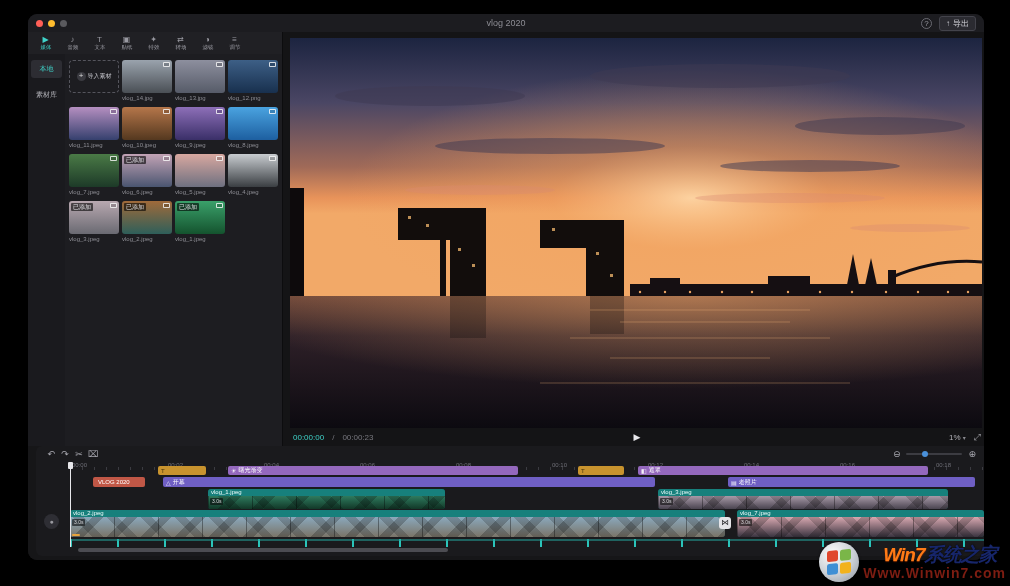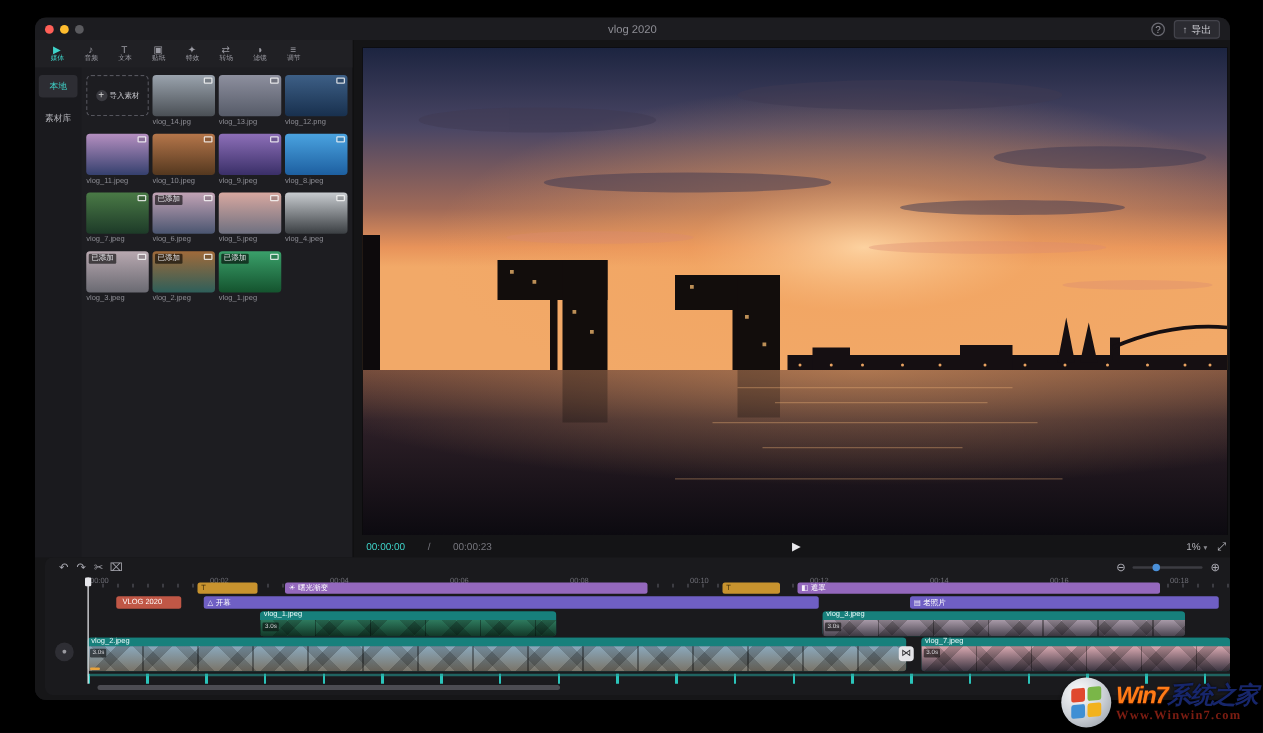--- a/index.html
+++ b/index.html
@@ -37,21 +37,21 @@
   .thumb .type-ic{position:absolute;top:2px;right:2px;width:7px;height:5px;border:1px solid rgba(255,255,255,.8);border-radius:1px;background:rgba(0,0,0,.15);}
   .thumb .added{position:absolute;top:2px;left:2px;background:rgba(0,0,0,.6);color:#e2e2e6;font-size:6px;padding:0 2px;border-radius:1px;line-height:8px;}
   .fname{font-size:6px;color:#8d8d94;margin-top:2px;white-space:nowrap;overflow:hidden;}
 
   
   .preview{flex:1;background:#141416;display:flex;flex-direction:column;}
   .canvas-wrap{padding:6px 9px 0 7px;}
   .canvas{width:692px;height:390px;background:#000;position:relative;overflow:hidden;}
   .canvas svg{display:block;width:100%;height:100%;}
   .pv-controls{height:18px;display:flex;align-items:center;padding:0 10px;color:#9a9aa2;position:relative;}
-  .pv-time{display:flex;gap:18px;font-size:8px;}
+  .pv-time{display:flex;gap:8px;font-size:8px;}
   .cur{color:var(--accent);}
   .tot,.sep{color:#77777e;}
   .play{position:absolute;left:50%;transform:translateX(-50%);color:#e8e8ec;font-size:9px;}
   .pv-right{margin-left:auto;display:flex;align-items:center;gap:8px;font-size:8px;color:#b0b0b6;}
   .caret{font-size:6px;color:#8a8a90;}
   .fs-ic{font-size:9px;color:#b0b0b6;}
 
   
   .timeline{position:relative;height:114px;background:#161618;}
   .tl-panel{position:absolute;left:8px;right:0;top:0;bottom:4px;background:#1a1a1d;border-radius:6px 0 0 6px;}
@@ -90,24 +90,24 @@
   .playhead{position:absolute;left:0;top:0;width:1px;height:85px;background:#e6e6ea;z-index:5;}
   .playhead::before{content:"";position:absolute;left:-2px;top:0;width:5px;height:7px;background:#e6e6ea;border-radius:1px;}
   .hscroll{position:absolute;left:42px;bottom:4px;width:370px;height:4px;background:#4c4c52;border-radius:2px;}
 
   
   .watermark{position:absolute;right:4px;bottom:4px;display:flex;align-items:center;gap:4px;z-index:20;}
   .wm-logo{position:relative;width:40px;height:40px;border-radius:50%;background:radial-gradient(circle at 35% 30%,#fdfdfd,#c9ced4 55%,#8d949c);box-shadow:0 1px 3px rgba(0,0,0,.7);}
   .wm-flag{position:absolute;left:8px;top:8px;width:24px;height:24px;transform:skewY(-6deg);display:grid;grid-template-columns:11px 11px;grid-template-rows:11px 11px;gap:2px;}
   .wm-flag span{border-radius:2px;}
   .wm-text{display:flex;flex-direction:column;line-height:1;}
-  .wm-line1{font-size:19px;font-weight:bold;font-style:italic;letter-spacing:-1px;}
+  .wm-line1{font-size:19px;font-weight:bold;font-style:italic;letter-spacing:-1px;margin-left:20px;}
   .wm-win7{color:#ff7b17;text-shadow:0 1px 1px #7a2a00;}
   .wm-home{color:#17266b;text-shadow:0 0 2px #000;}
-  .wm-line2{font-family:Liberation Serif, serif;font-size:10px;font-weight:bold;color:#7d1d12;margin-top:2px;letter-spacing:1px;}
+  .wm-line2{font-family:Liberation Sans, sans-serif;font-size:14px;font-weight:bold;color:#7d1d12;margin-top:2px;letter-spacing:1px;}
 </style>
 </head>
 <body>
 
 <div class="stage">
   <div class="app">
 
     <div class="titlebar">
       <div class="lights">
         <span class="light" id="light-close" style="background: rgb(255, 95, 87);"></span>

